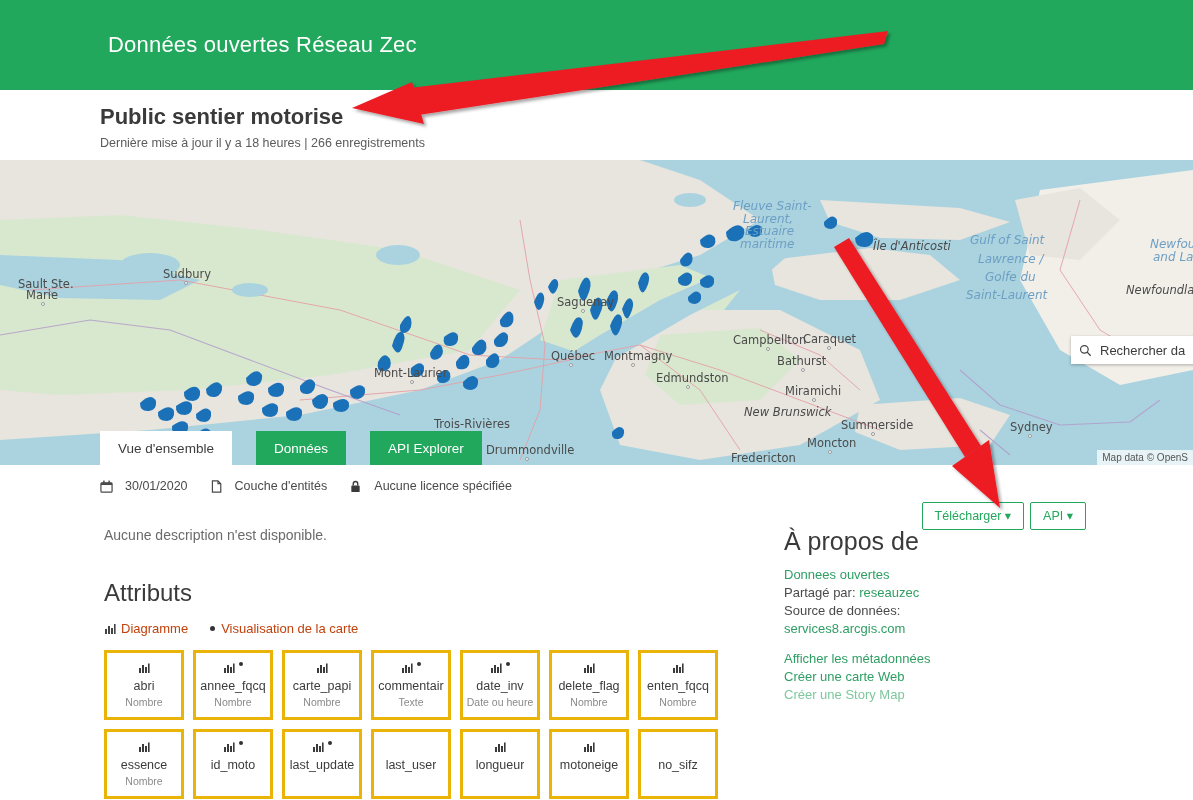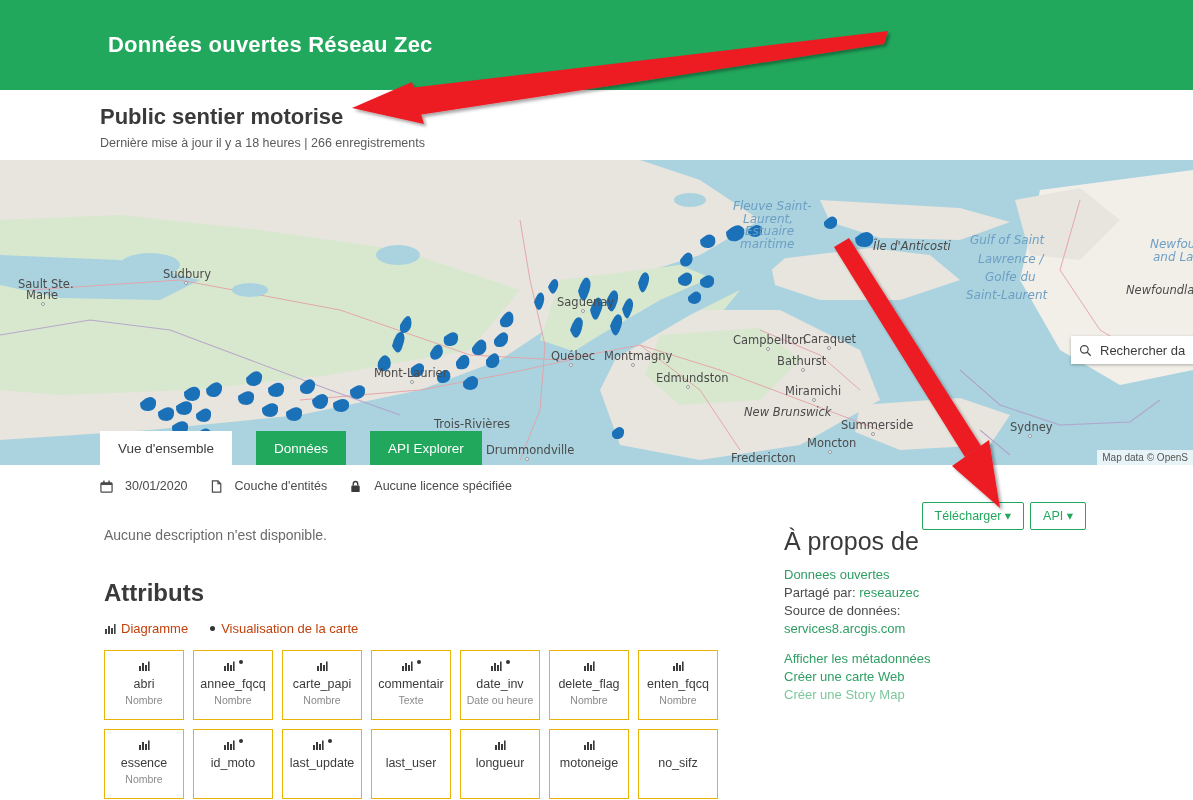--- a/index.html
+++ b/index.html
@@ -17,21 +17,21 @@
   .site-header {
     height:90px;
     background:#21a85c;
     display:flex;
     align-items:center;
     padding-left:108px;
   }
   .site-title {
     color:#ffffff;
     font-size:22px;
-    font-weight:700;
+    font-weight:400;
     letter-spacing:.2px;
   }
 
   
   .title-block { padding:14px 0 10px 100px; background:#fff; }
   .page-title {
     font-size:22px; font-weight:600; color:#3a3a3a; margin:0 0 6px 0;
   }
   .page-sub { font-size:12.5px; color:#5b5b5b; }
 
@@ -121,37 +121,37 @@
   .content {
     display:flex;
     padding:34px 0 0 4px;
   }
   .col-main { width:770px; padding-left:100px; }
   .col-side { width:330px; padding-left:10px; }
 
   .desc { font-size:14px; color:#6a6a6a; margin-bottom:36px; }
 
   .section-head {
-    font-size:24px; font-weight:700; color:#3a3a3a;
+    font-size:24px; font-weight:400; color:#3a3a3a;
     margin:0 0 14px 0;
   }
 
   .legend { display:flex; align-items:center; font-size:13px; color:#c2410c; margin-bottom:14px; }
   .legend-item { display:flex; align-items:center; margin-right:22px; }
   .legend-item svg { margin-right:5px; }
   .legend-dot {
     display:inline-block; width:5px; height:5px; border-radius:50%;
     background:#333; margin-right:6px;
   }
 
   
   .attr-grid { display:flex; flex-wrap:wrap; gap:9px; }
   .attr-card {
     width:80px; min-height:70px;
-    border:1px solid #eab308;
+    border:3px solid #eab308;
     background:#fff;
     display:flex; flex-direction:column;
     align-items:center; justify-content:flex-start;
     padding:9px 3px 7px 3px;
     cursor:pointer;
   }
   .attr-icons { height:14px; display:flex; align-items:flex-start; }
   .attr-icons .star {
     display:inline-block; width:4px; height:4px; border-radius:50%;
     background:#333; margin-left:3px; margin-top:0;

